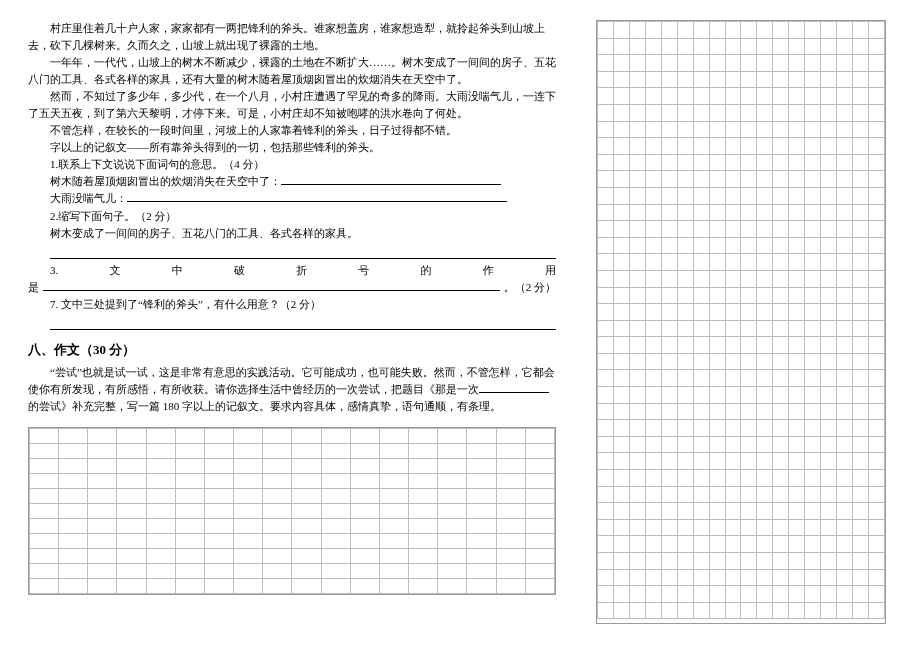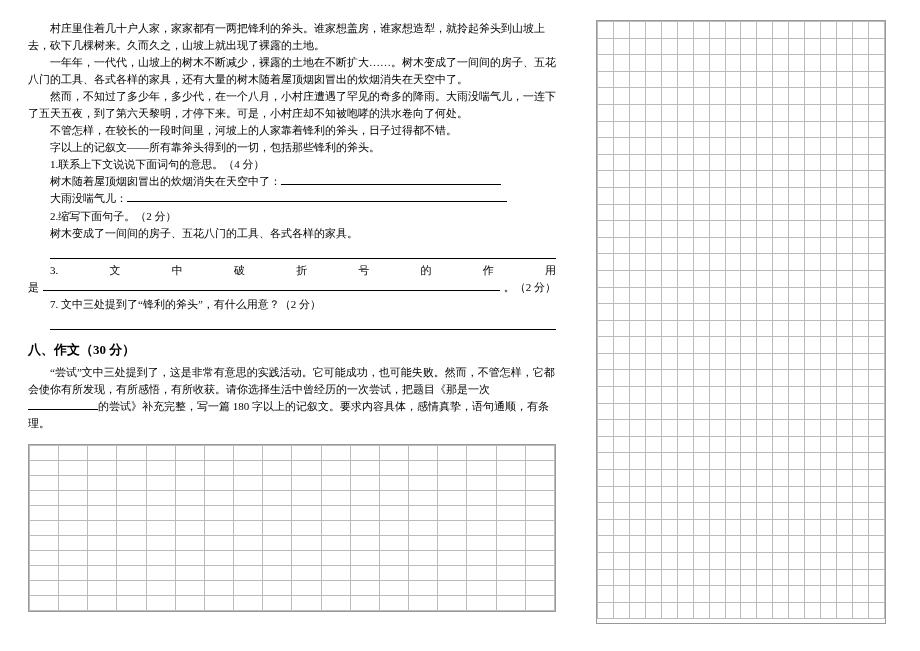--- a/index.html
+++ b/index.html
@@ -133,21 +133,21 @@
         <span>是</span>
         <span class="ul"></span>
         <span>。（2 分）</span>
       </div>
 
       <p class="para">7. 文中三处提到了“锋利的斧头”，有什么用意？（2 分）</p>
       <div class="full-underline" style="margin-left:2em;width:calc(100% - 2em)"></div>
 
       <div class="section-title">八、作文（30 分）</div>
       <p class="para">
-        <span>“尝试”文中三处提到了，这是非常有意思的实践活动。它可能成功，也可能失败。然而，不管怎样，它都会使你有所发现，有所感悟，有所收获。请你选择生活中曾经历的一次尝试，把题目《那是一次</span><span class="blank-line" style="min-width:70px"></span><span>的尝试》补充完整，写一篇 180 字以上的记叙文。要求内容具体，感情真挚，语句通顺，有条理。</span>
+        <span>“尝试”也就是试一试，这是非常有意思的实践活动。它可能成功，也可能失败。然而，不管怎样，它都会使你有所发现，有所感悟，有所收获。请你选择生活中曾经历的一次尝试，把题目《那是一次</span><span class="blank-line" style="min-width:70px"></span><span>的尝试》补充完整，写一篇 180 字以上的记叙文。要求内容具体，感情真挚，语句通顺，有条理。</span>
       </p>
 
       <div class="grid grid-left">
         <table>
             <tbody>
               <tr>
                 <td></td>
                 <td></td>
                 <td></td>
                 <td></td>

